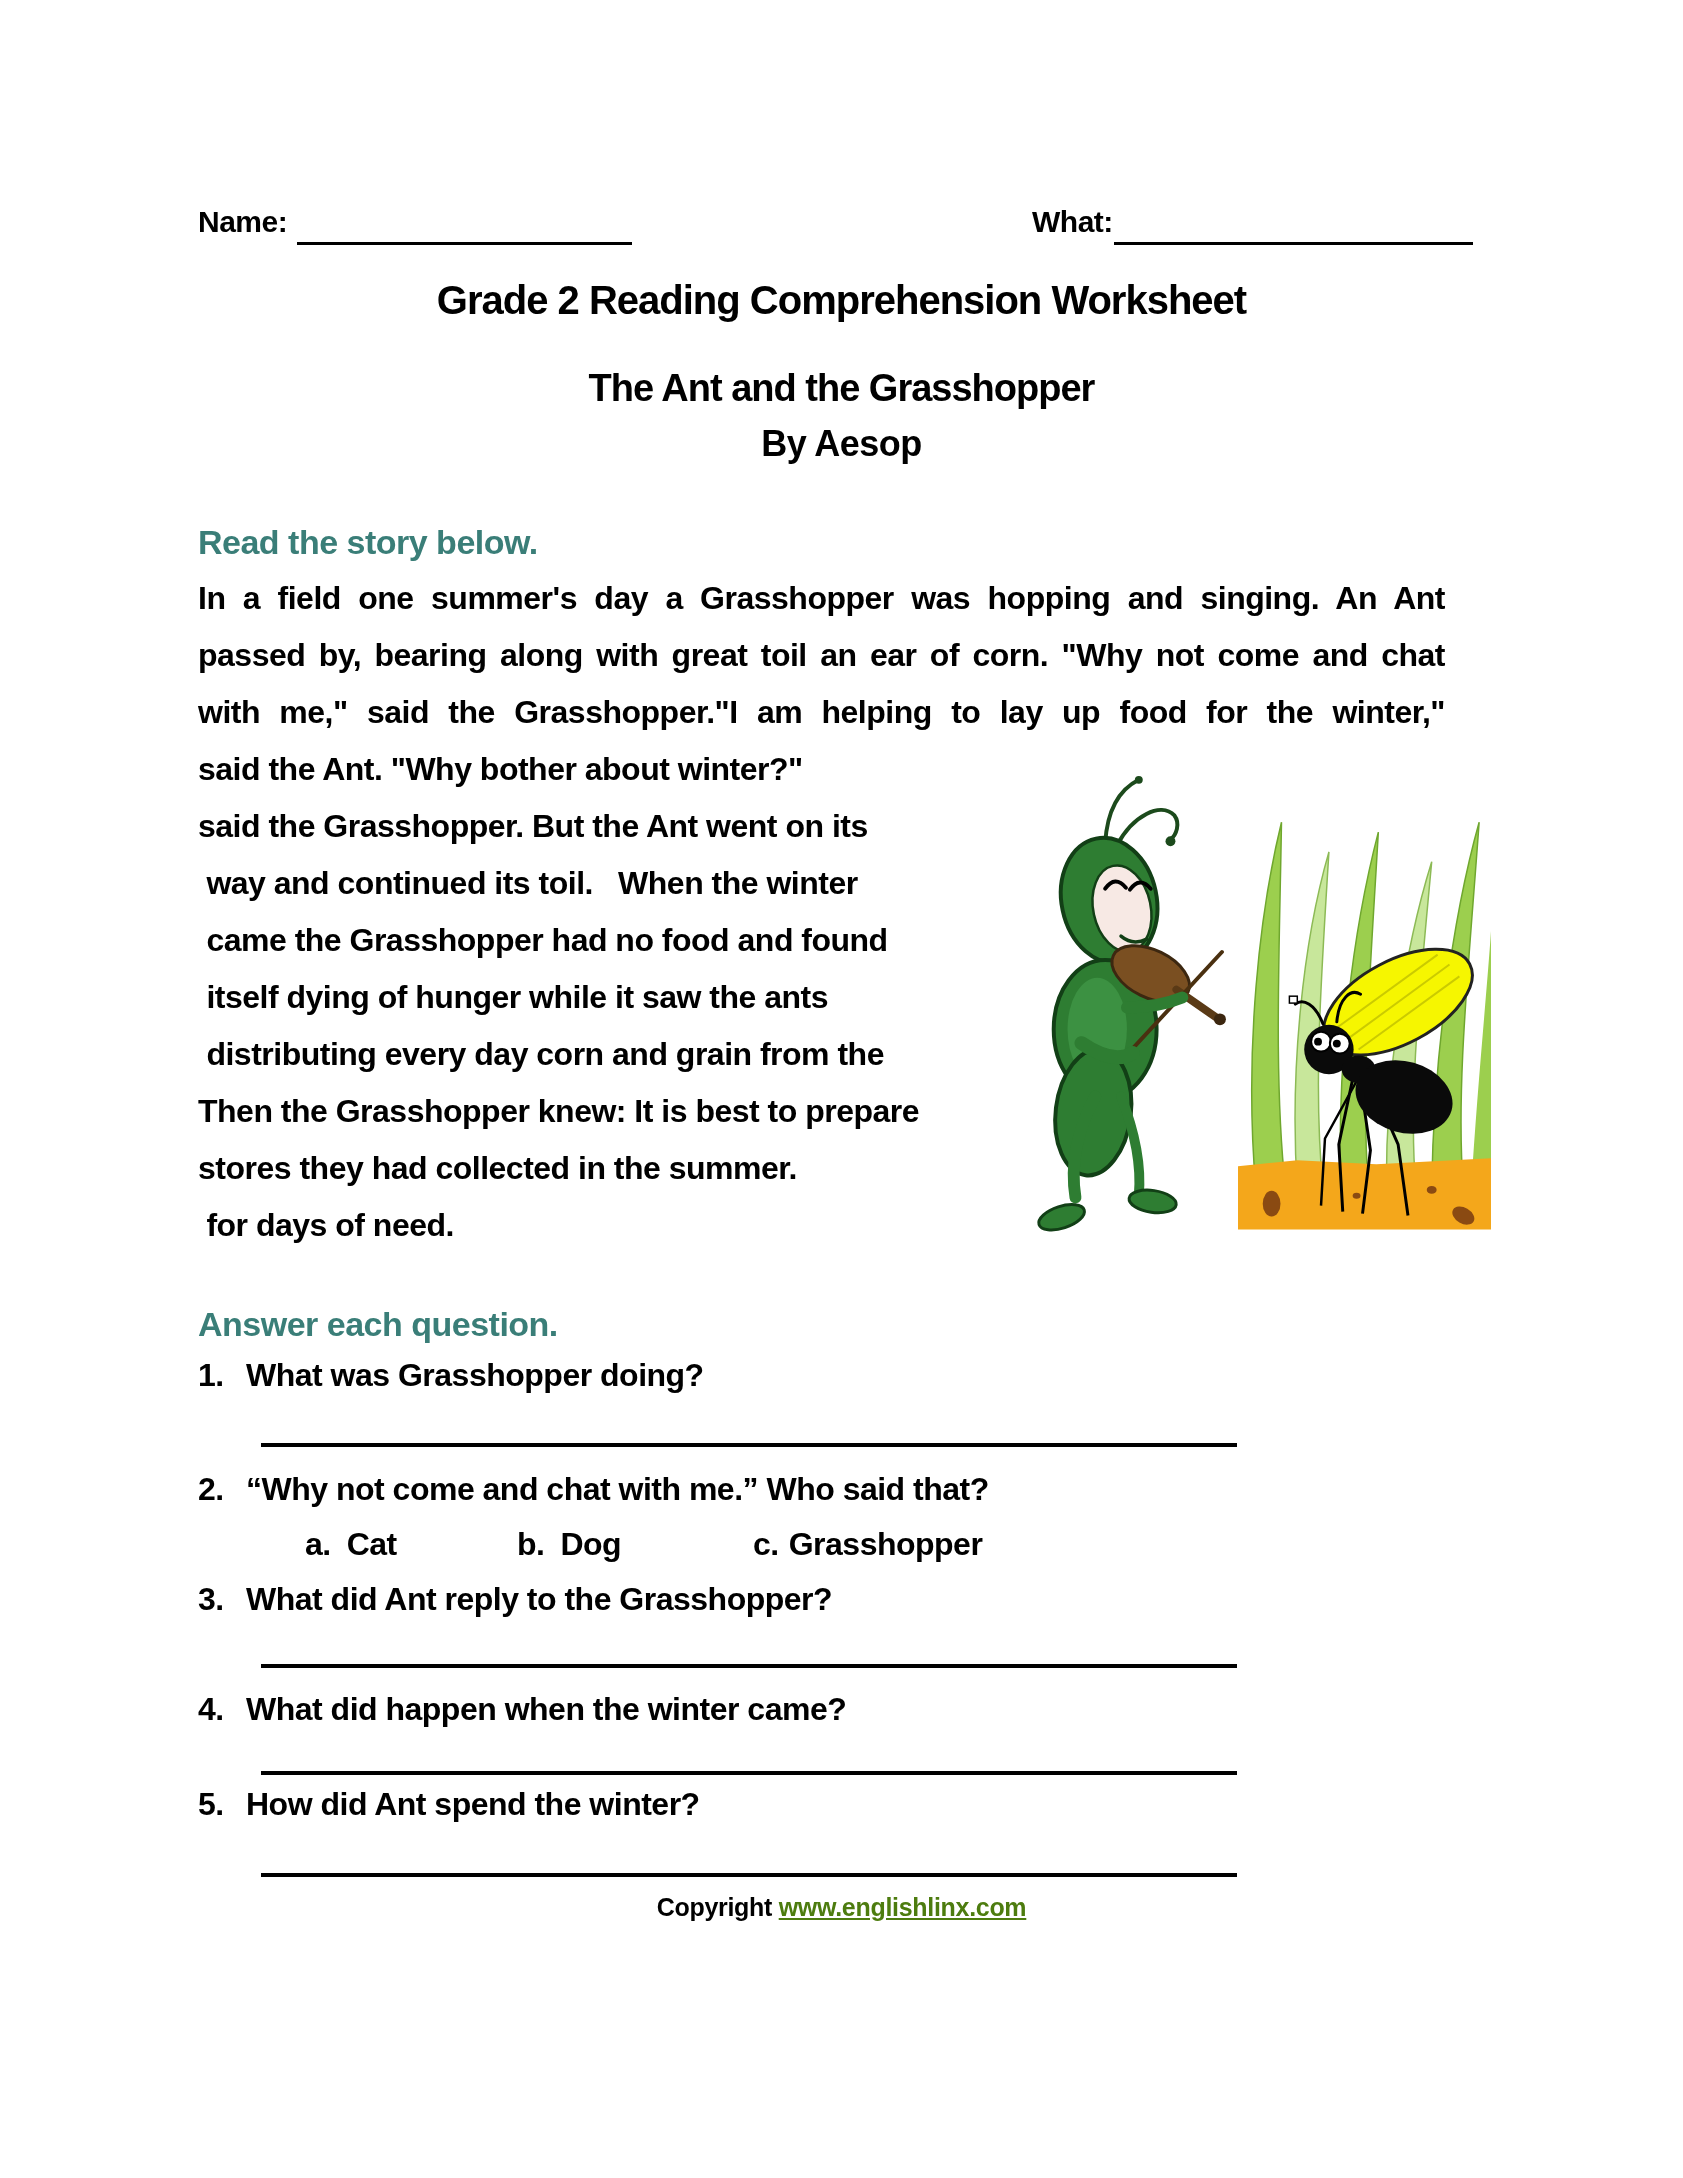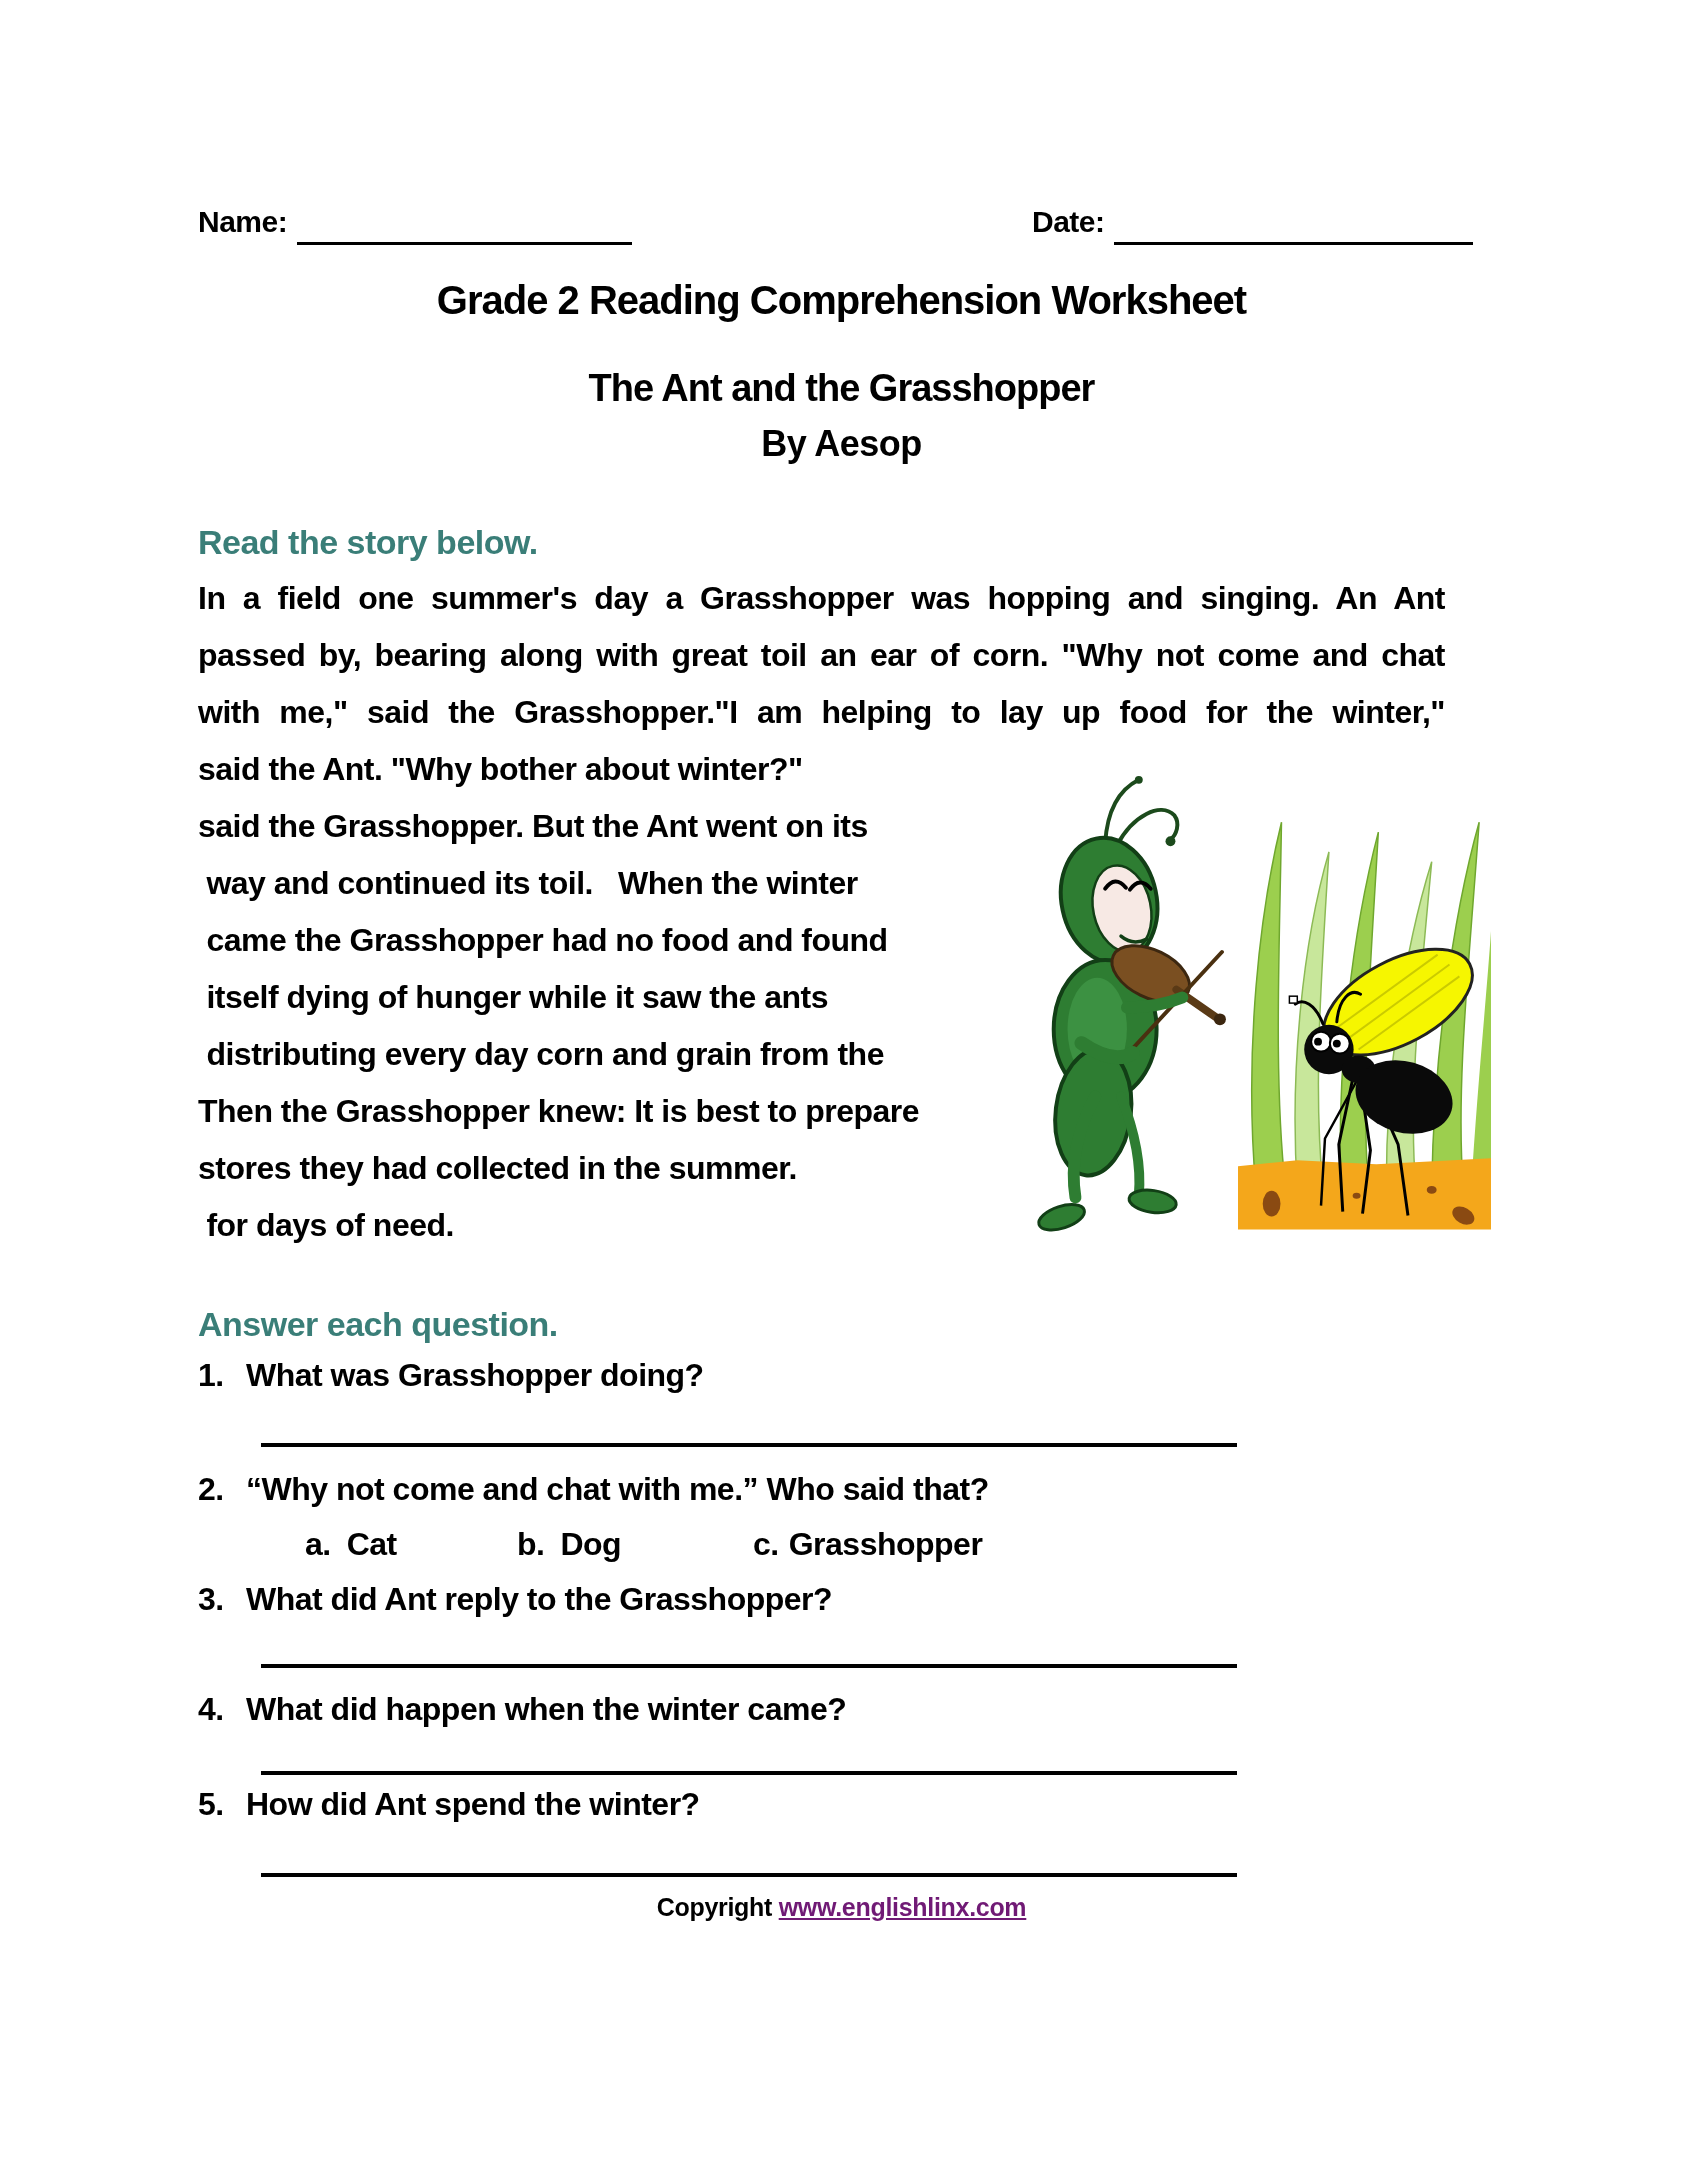--- a/index.html
+++ b/index.html
@@ -16,30 +16,30 @@
   .section-head{font-size:34px;letter-spacing:-0.5px;color:#3A7E78;}
   .story{left:198px;width:1247px;font-size:32px;line-height:57px;letter-spacing:-0.5px;}
   .story .just{text-align:justify;text-align-last:justify;white-space:normal;}
   .story .plain{white-space:pre;}
   .qrow{left:198px;font-size:32px;line-height:36px;letter-spacing:-0.5px;white-space:pre;}
   .qnum{display:inline-block;width:48px;}
   .opt{position:absolute;font-size:32px;line-height:36px;letter-spacing:-0.5px;white-space:pre;}
   .opt .ol{display:inline-block;margin-right:16px;}
   .ansline{position:absolute;height:0;border-top:4px solid #000;left:261px;width:976px;}
   .copyright{left:0;width:1683px;text-align:center;font-size:25px;letter-spacing:-0.3px;}
-  .copylink{color:#701a75;text-decoration:underline;}
+  .copylink{color:#4d7c0f;text-decoration:underline;}
 </style>
 </head>
 <body>
 
 <div id="page">
 
   <div class="abs label" style="left:198px;top:205px;">Name:</div>
   <div class="fill-line" style="left:297px;top:242px;width:335px;"></div>
-  <div class="abs label" style="left:1032px;top:205px;">Date:</div>
+  <div class="abs label" style="left:1032px;top:205px;">What:</div>
   <div class="fill-line" style="left:1114px;top:242px;width:359px;"></div>
 
   <div class="abs title" style="top:278px;">Grade 2 Reading Comprehension Worksheet</div>
   <div class="abs subtitle" style="top:367px;">The Ant and the Grasshopper</div>
   <div class="abs byline" style="top:423px;">By Aesop</div>
 
   <div class="abs section-head" style="left:198px;top:523px;">Read the story below.</div>
 
   <div class="abs story" style="top:570px;">
     <div class="just">In a field one summer's day a Grasshopper was hopping and singing. An Ant</div>

